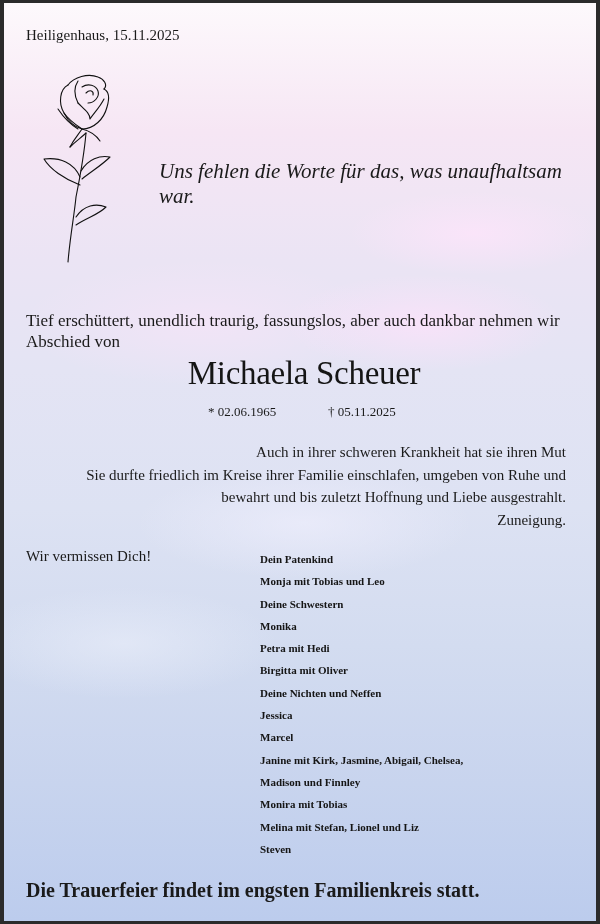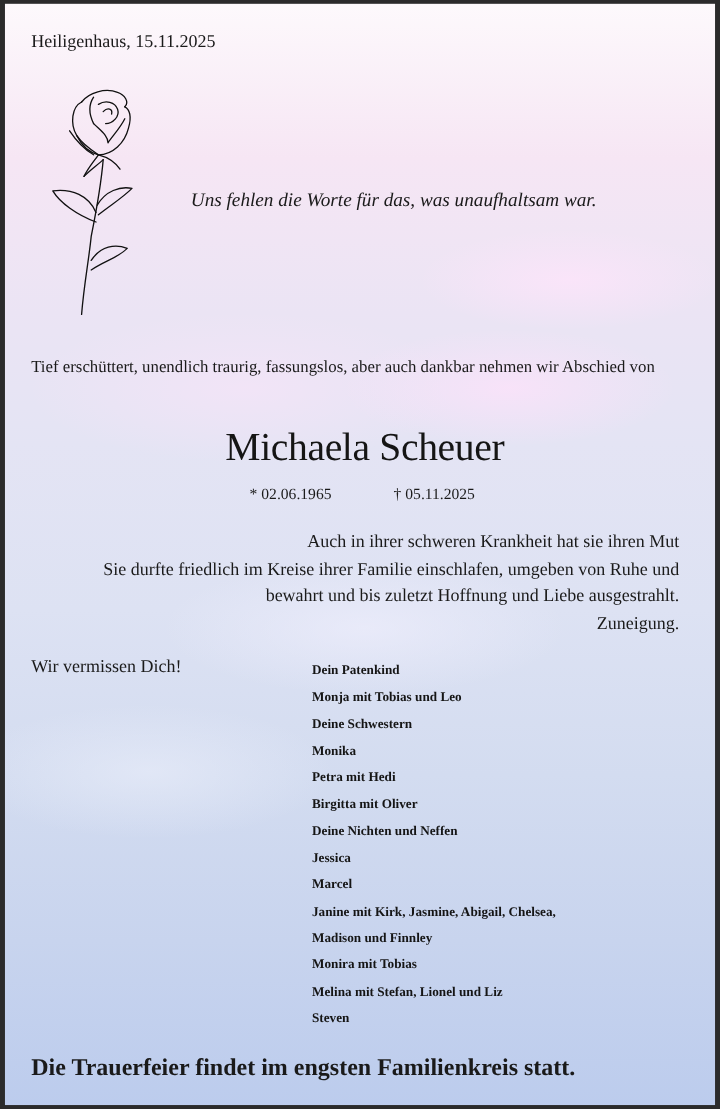--- a/index.html
+++ b/index.html
@@ -27,25 +27,25 @@
     .place-date {
       position: absolute; left: 22px; top: 24px;
       font-size: 15px;
     }
     .rose {
       position: absolute; left: 34px; top: 64px;
       width: 100px; height: 200px;
     }
     .motto {
       position: absolute; left: 155px; top: 156px;
-      font-style: italic; font-size: 16px;
+      font-style: italic; font-size: 21px;
     }
     .intro {
-      position: absolute; left: 22px; top: 293px; width: 540px;
-      font-size: 14px; line-height: 21px;
+      position: absolute; left: 22px; top: 307px; width: 540px;
+      font-size: 17px; line-height: 21px;
     }
     .name {
       position: absolute; left: 0; width: 600px; top: 352px;
       text-align: center; font-size: 33px; font-weight: normal;
       letter-spacing: -0.3px; color: #151515;
     }
     .dates {
       position: absolute; left: 0; width: 600px; top: 401px;
       font-size: 13px;
     }

